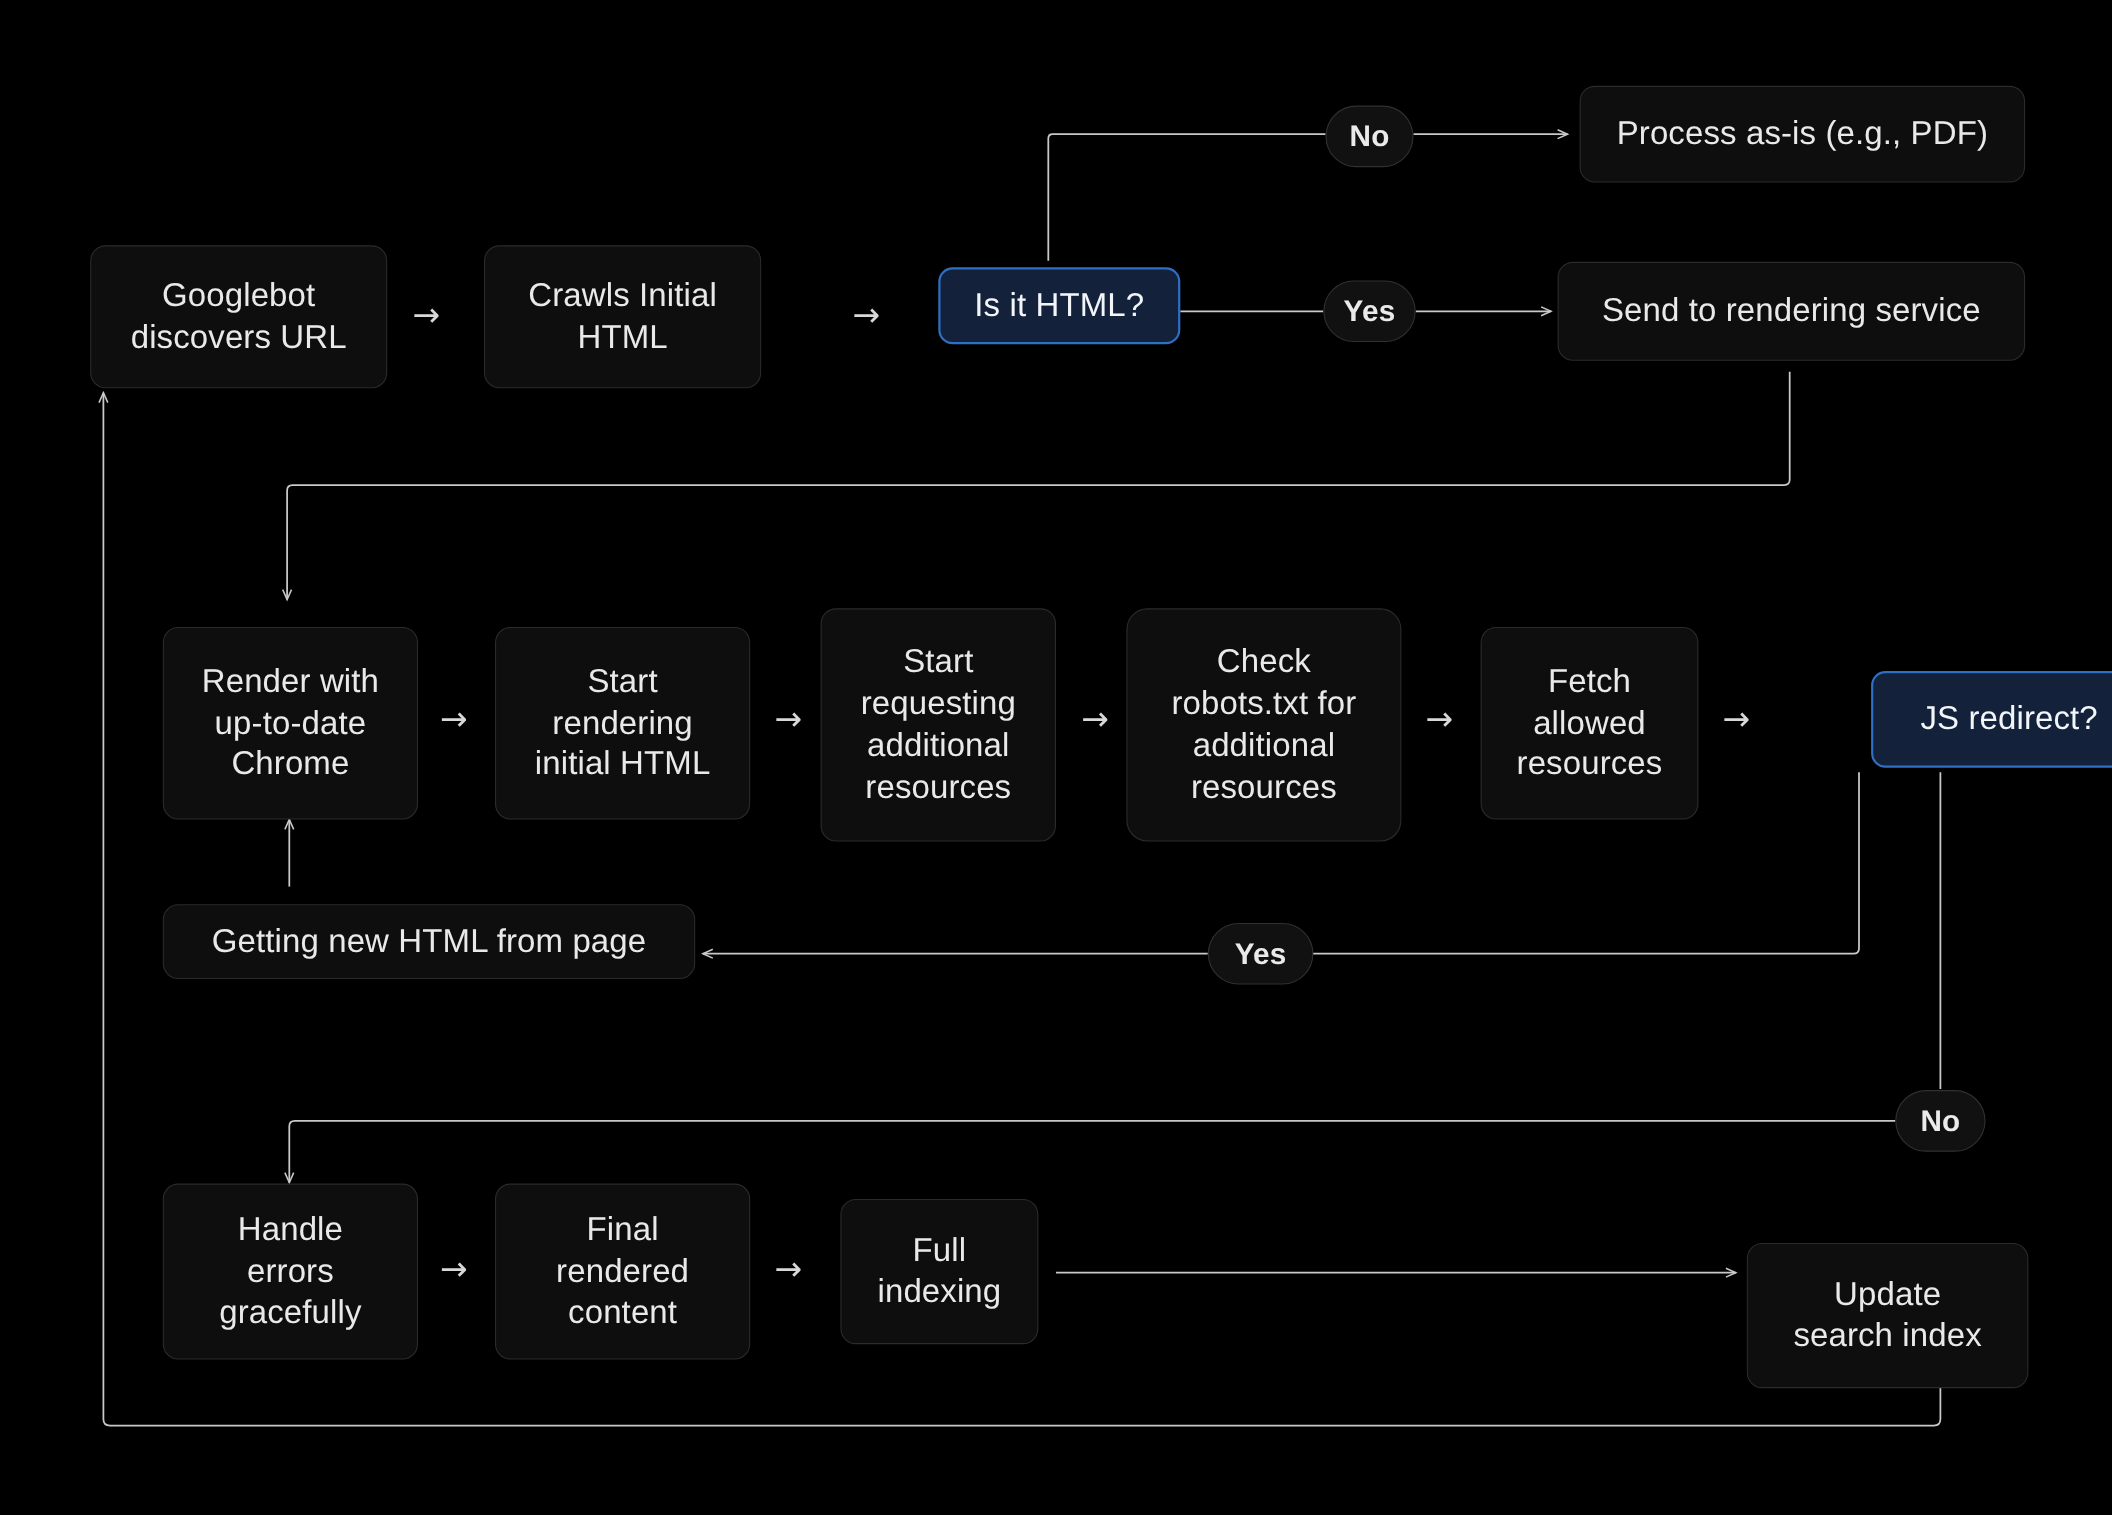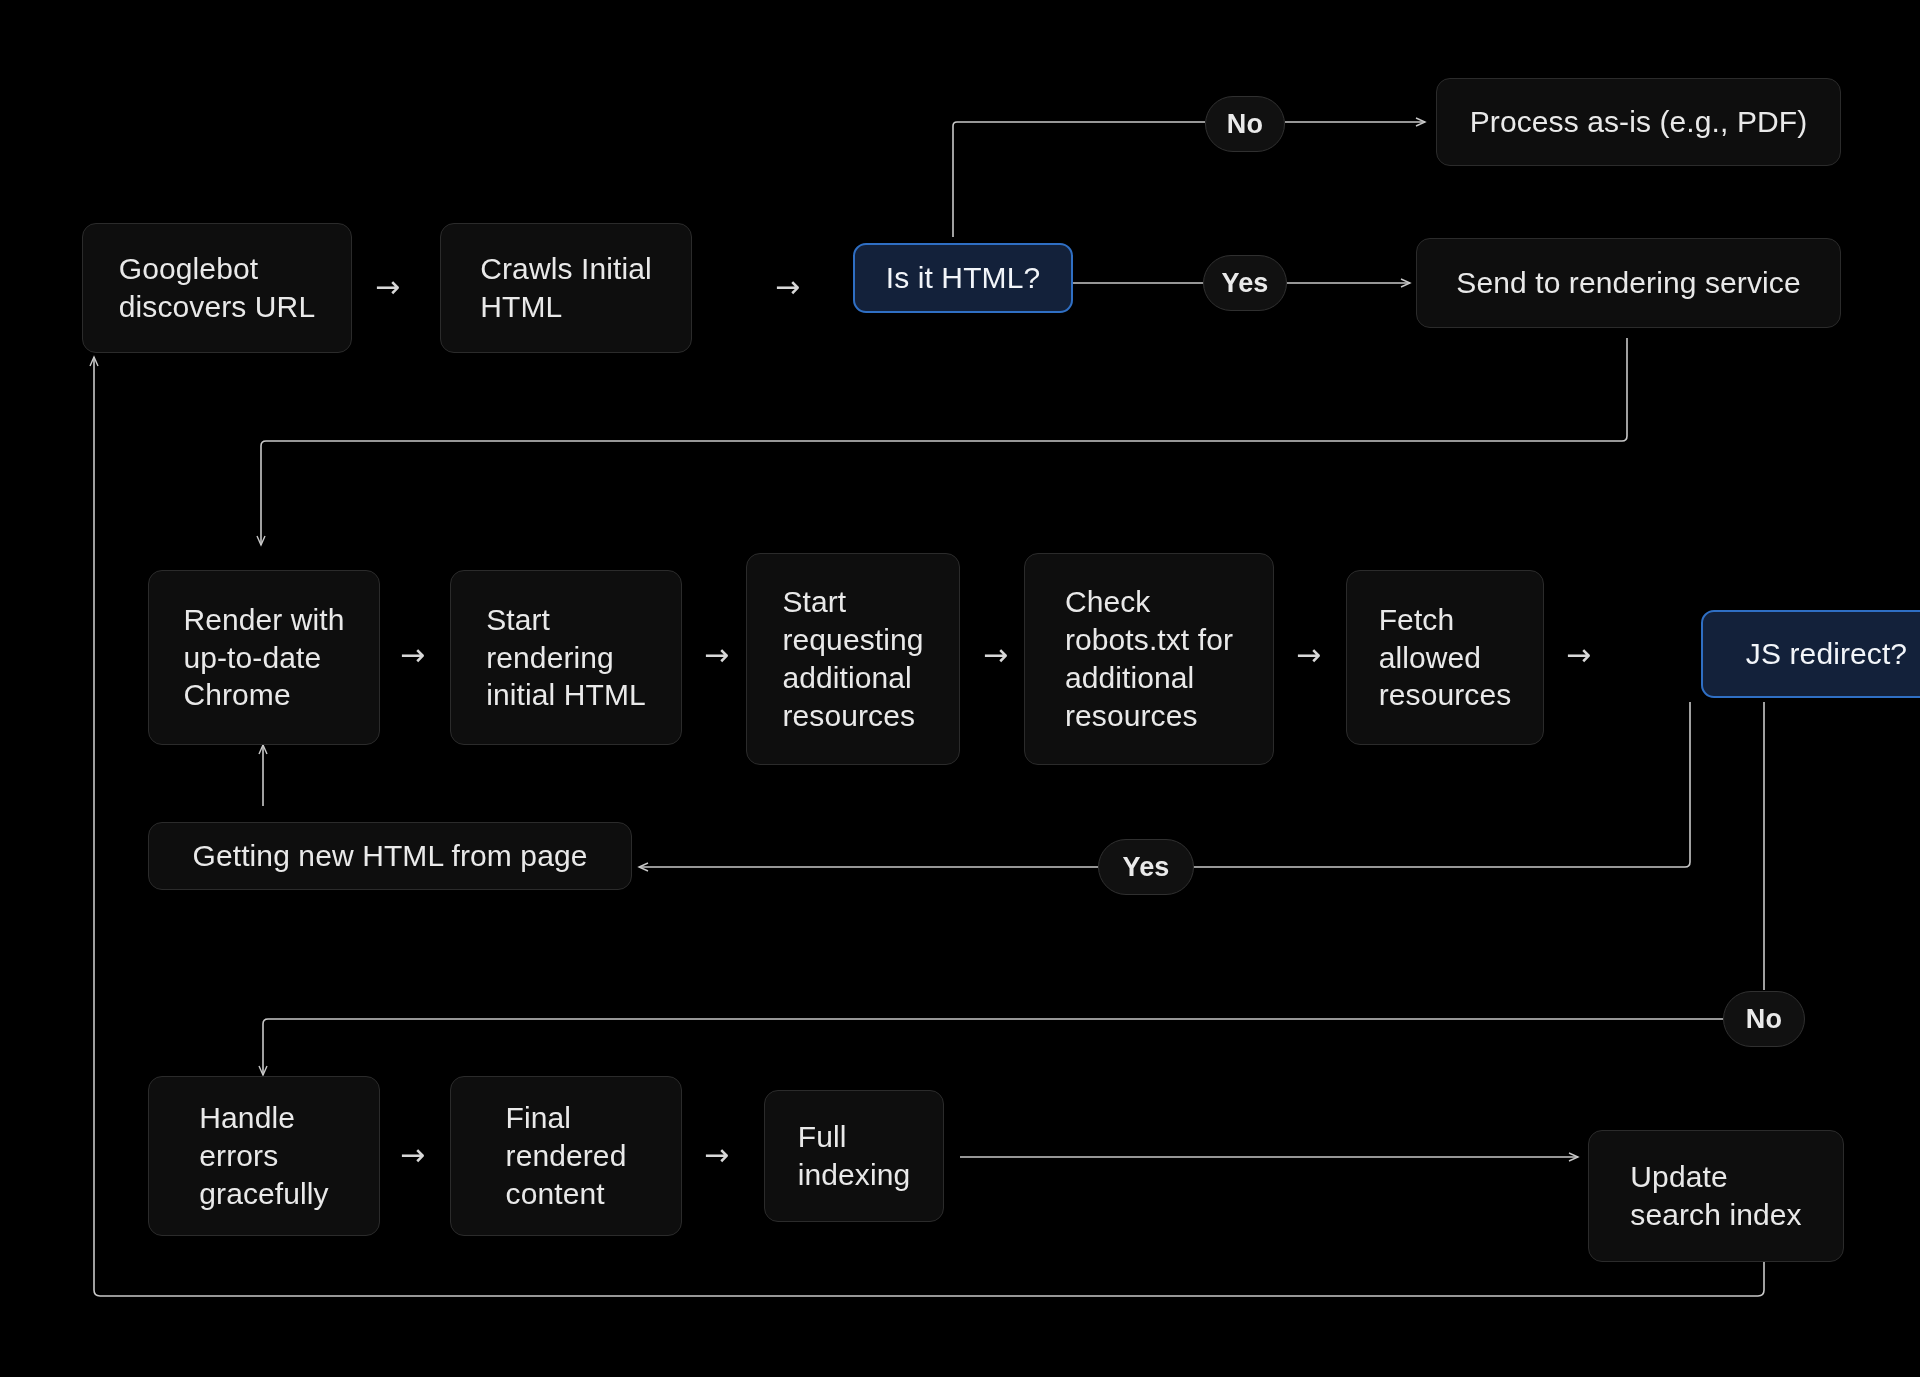--- a/index.html
+++ b/index.html
@@ -25,20 +25,21 @@
     width: 1920px;
     height: 1377px;
     overflow: visible;
   }
   .node {
     position: absolute;
     box-sizing: border-box;
     display: flex;
     align-items: center;
     justify-content: center;
+    text-align: center;
     border-radius: 14px;
     background: #0e0e0e;
     border: 1px solid #2b2b2b;
     color: #e9e9e9;
     font-size: 30px;
     line-height: 1.26;
     letter-spacing: 0.1px;
     padding: 6px 10px;
     white-space: pre-line;
   }
@@ -143,21 +144,21 @@
 
   <span class="arrow-glyph" style="left:704px; top:640px;">→</span>
 
   <div class="node" style="left:746px; top:553px; width:214px; height:212px;">Start
 requesting
 additional
 resources</div>
 
   <span class="arrow-glyph" style="left:983px; top:640px;">→</span>
 
-  <div class="node" style="left:1024px; top:553px; width:250px; height:212px;">Check
+  <div class="node" style="left:1024px; top:553px; width:250px; height:212px;border-radius:19px;">Check
 robots.txt for
 additional
 resources</div>
 
   <span class="arrow-glyph" style="left:1296px; top:640px;">→</span>
 
   <div class="node" style="left:1346px; top:570px; width:198px; height:175px;">Fetch
 allowed
 resources</div>
 

